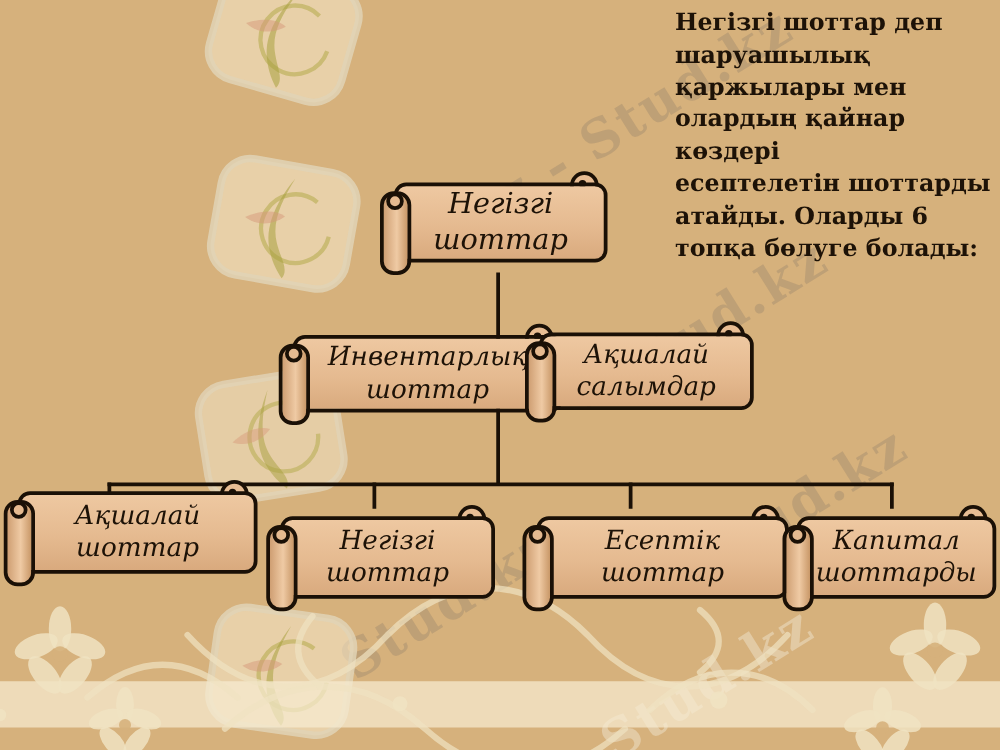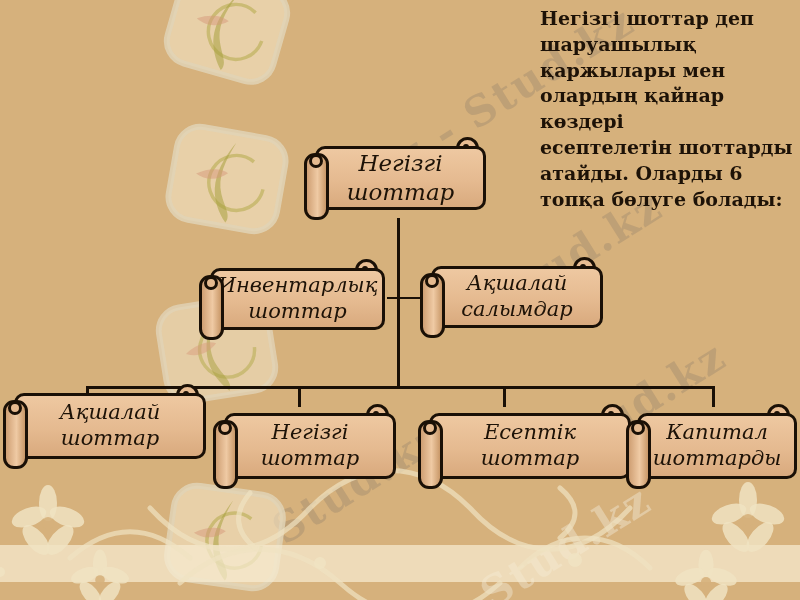--- a/index.html
+++ b/index.html
@@ -170,21 +170,21 @@
   <div class="conn" style="left:712px;top:386px;width:3px;height:21px;"></div>
 
   <div class="scroll root" style="left:304px;top:137px;width:182px;height:83px;">
     <div class="curl"></div>
     <div class="sbody">
       <div class="label">Негізгі шоттар</div>
     </div>
     <div class="roll"></div>
   </div>
 
-  <div class="scroll" style="left:199px;top:259px;width:186px;height:81px;">
+  <div class="scroll" style="left:223px;top:259px;width:186px;height:81px;padding-left:41px;">
     <div class="curl"></div>
     <div class="sbody">
       <div class="label">Инвентарлық шоттар</div>
     </div>
     <div class="roll"></div>
   </div>
   <div class="scroll" style="left:420px;top:257px;width:183px;height:81px;">
     <div class="curl"></div>
     <div class="sbody">
       <div class="label">Ақшалай салымдар</div>

